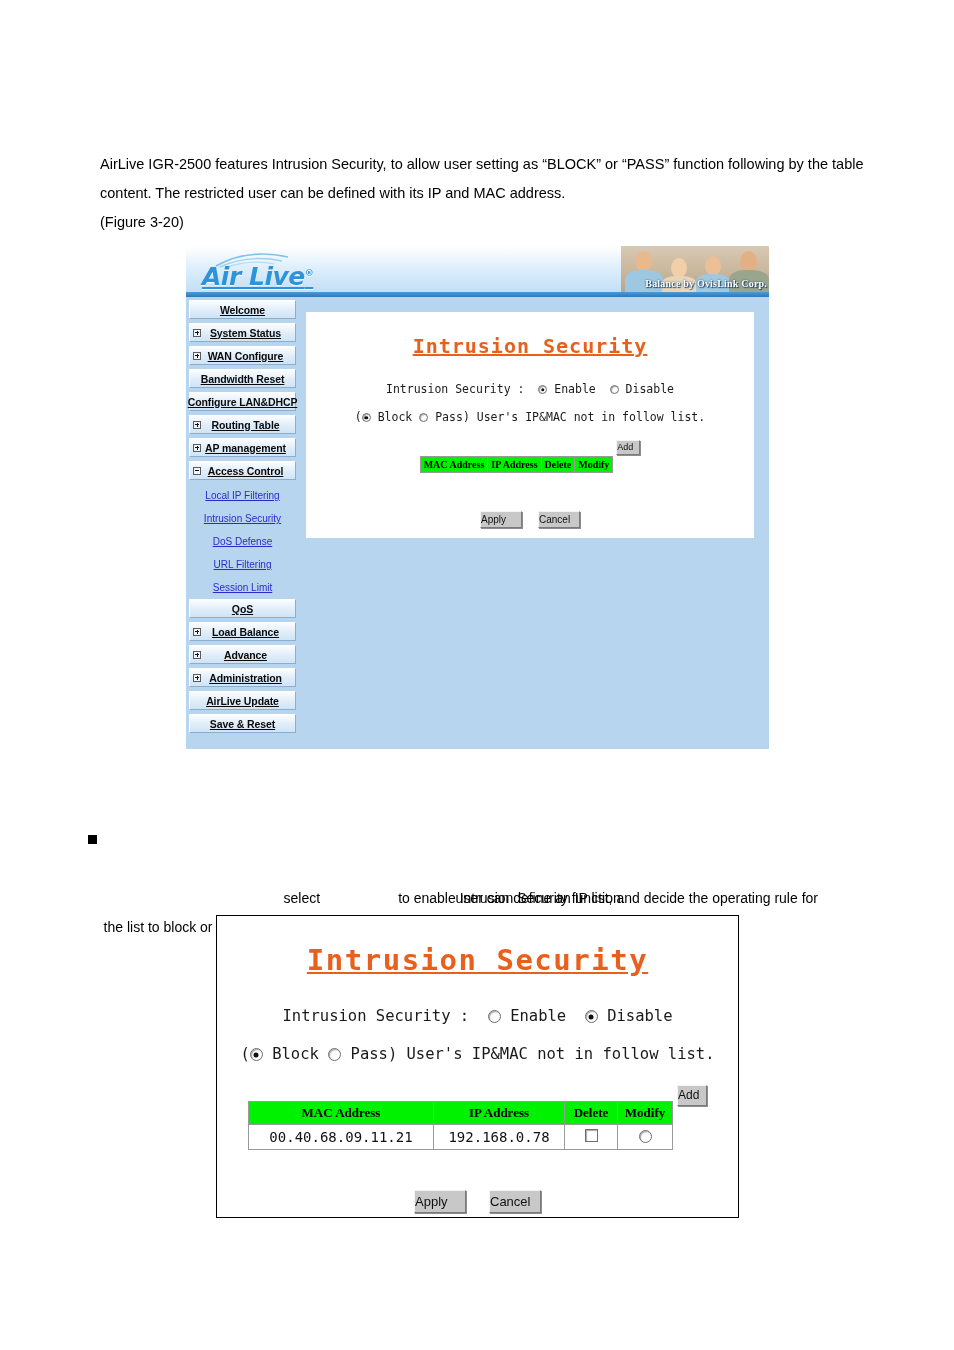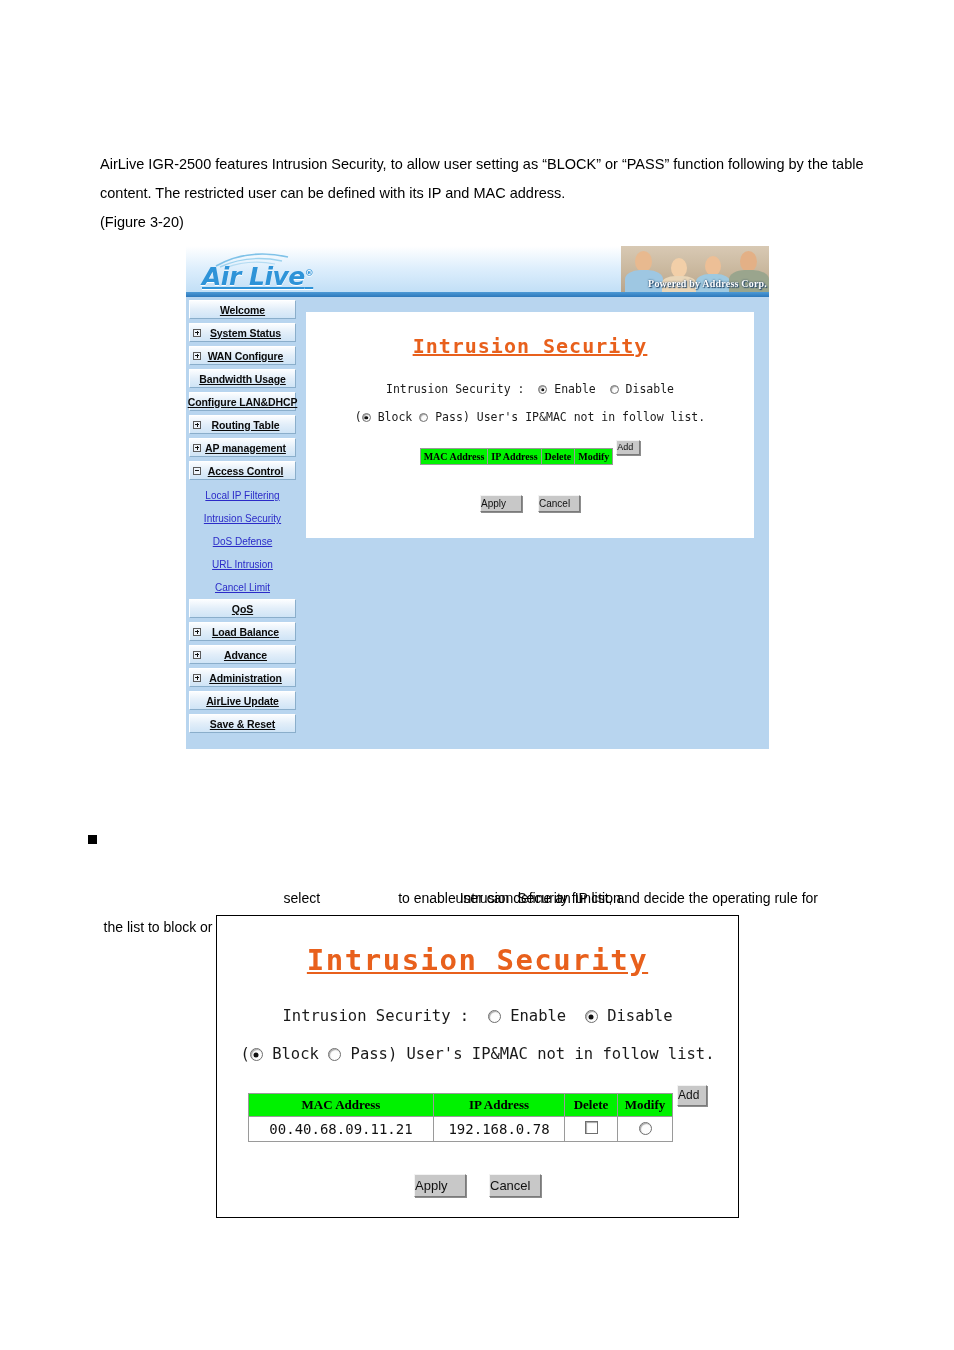--- a/index.html
+++ b/index.html
@@ -282,21 +282,21 @@
     border: 1px solid #6f6f6f;
     background: #ffffff;
     box-shadow: inset 1px 1px 1px rgba(0,0,0,0.35);
     vertical-align: -1px;
     box-sizing: border-box;
     cursor: pointer;
   }
 
   .grid-table {
     border-collapse: collapse;
-    margin: 8px auto;
+    margin: 16px auto;
     background: #ffffff;
     border: 1px solid #9a9a9a;
   }
   .grid-table th, .grid-table td {
     border: 1px solid #9a9a9a;
     padding: 0 3px;
     text-align: center;
     font-family: "Liberation Serif", serif;
     white-space: nowrap;
   }
@@ -387,21 +387,21 @@
 
     <div class="banner-photo">
       <div class="photo-face" style="left:14px;top:5px;width:17px;height:21px;background:#e8b98f;"></div>
       <div class="photo-body" style="left:4px;top:24px;width:38px;height:24px;background:#9ec7e2;"></div>
       <div class="photo-face" style="left:50px;top:12px;width:16px;height:20px;background:#f2cfa8;"></div>
       <div class="photo-body" style="left:41px;top:30px;width:34px;height:18px;background:#e9d6b8;"></div>
       <div class="photo-face" style="left:84px;top:10px;width:16px;height:20px;background:#edbf96;"></div>
       <div class="photo-body" style="left:75px;top:28px;width:34px;height:20px;background:#9fc9e0;"></div>
       <div class="photo-face" style="left:119px;top:5px;width:17px;height:21px;background:#e3b086;"></div>
       <div class="photo-body" style="left:108px;top:24px;width:40px;height:24px;background:#9aa58d;"></div>
-      <div class="banner-tagline">Powered by Address Corp.</div>
+      <div class="banner-tagline">Balance by OvisLink Corp.</div>
     </div>
 
     <div class="ui-banner-underline"></div>
   </div>
 
   <div class="ui-body">
 
     <div class="sidebar">
 
       <div class="menu-btn">
@@ -412,21 +412,21 @@
         <span class="tree-box plus"></span>
         <span class="lbl">System Status</span>
       </div>
 
       <div class="menu-btn has-tree">
         <span class="tree-box plus"></span>
         <span class="lbl">WAN Configure</span>
       </div>
 
       <div class="menu-btn">
-        <span class="lbl">Bandwidth Usage</span>
+        <span class="lbl">Bandwidth Reset</span>
       </div>
 
       <div class="menu-btn">
         <span class="lbl">Configure LAN&amp;DHCP</span>
       </div>
 
       <div class="menu-btn has-tree">
         <span class="tree-box plus"></span>
         <span class="lbl">Routing Table</span>
       </div>
@@ -437,22 +437,22 @@
       </div>
 
       <div class="menu-btn has-tree">
         <span class="tree-box"></span>
         <span class="lbl">Access Control</span>
       </div>
 
       <div class="sub-link">Local IP Filtering</div>
       <div class="sub-link">Intrusion Security</div>
       <div class="sub-link">DoS Defense</div>
-      <div class="sub-link">URL Intrusion</div>
-      <div class="sub-link">Cancel Limit</div>
+      <div class="sub-link">URL Filtering</div>
+      <div class="sub-link">Session Limit</div>
 
       <div class="menu-btn">
         <span class="lbl">QoS</span>
       </div>
 
       <div class="menu-btn has-tree">
         <span class="tree-box plus"></span>
         <span class="lbl">Load Balance</span>
       </div>
 

